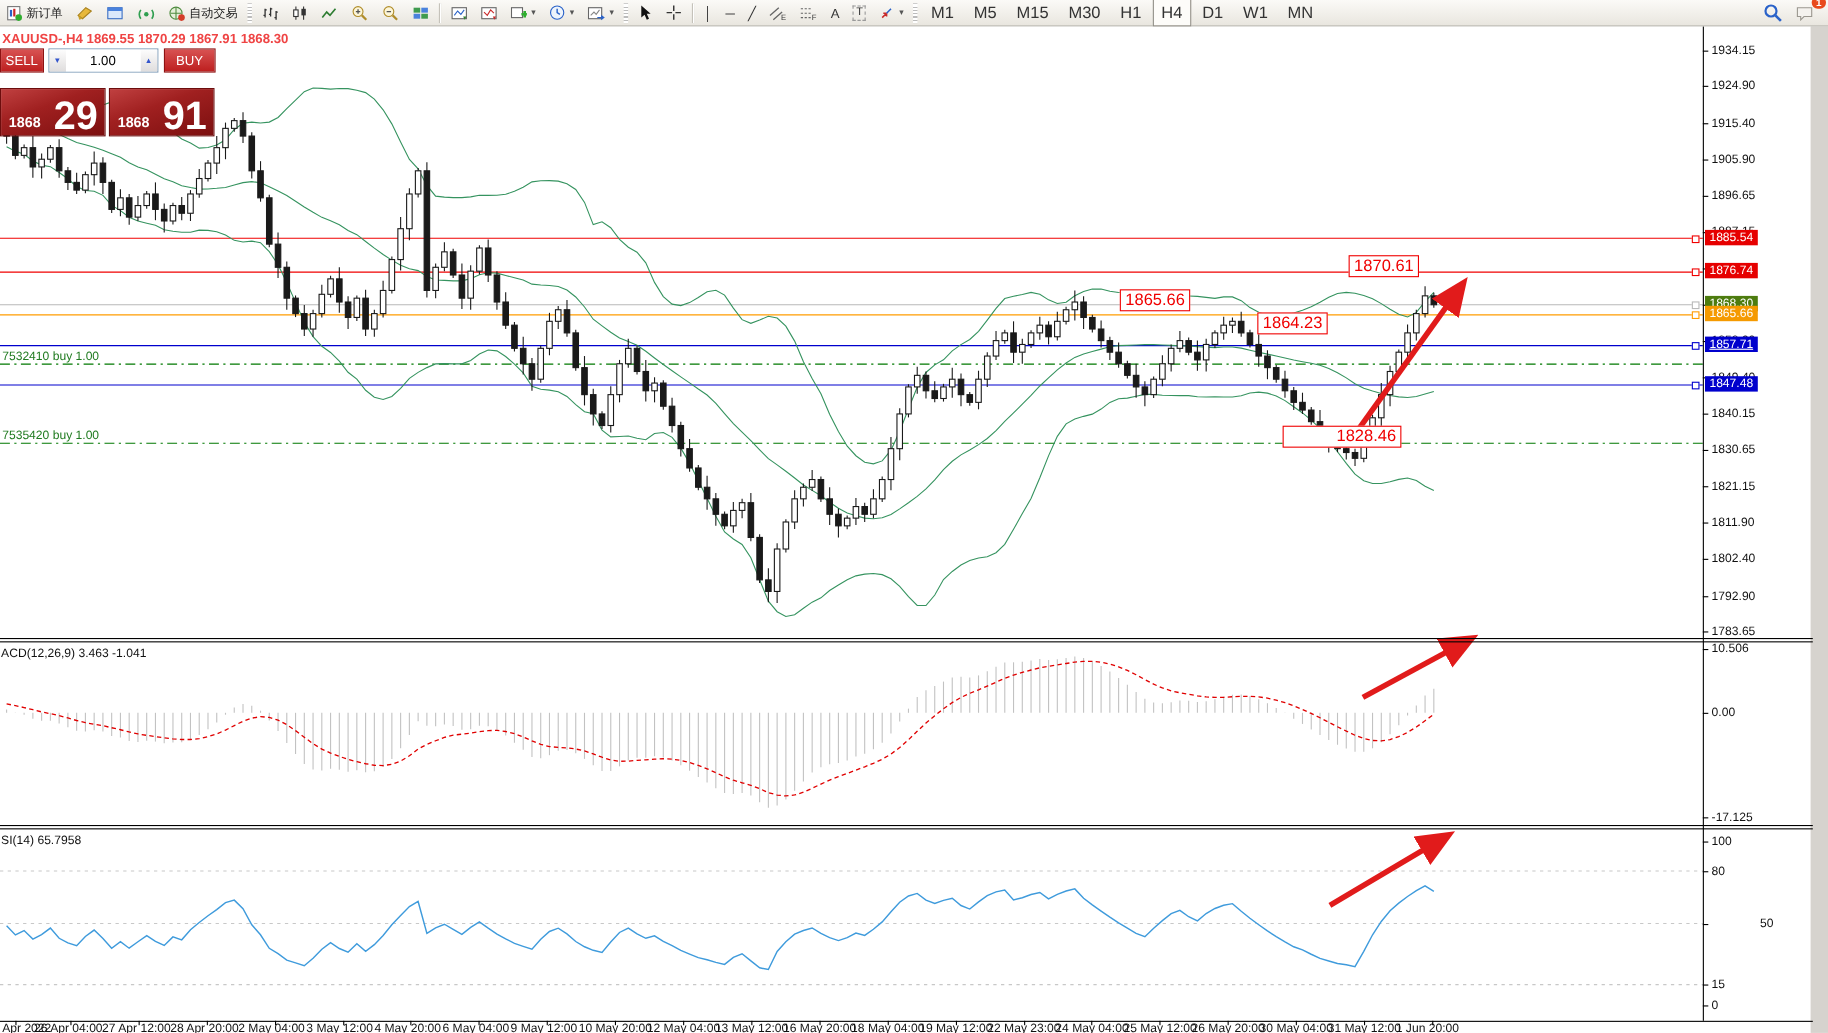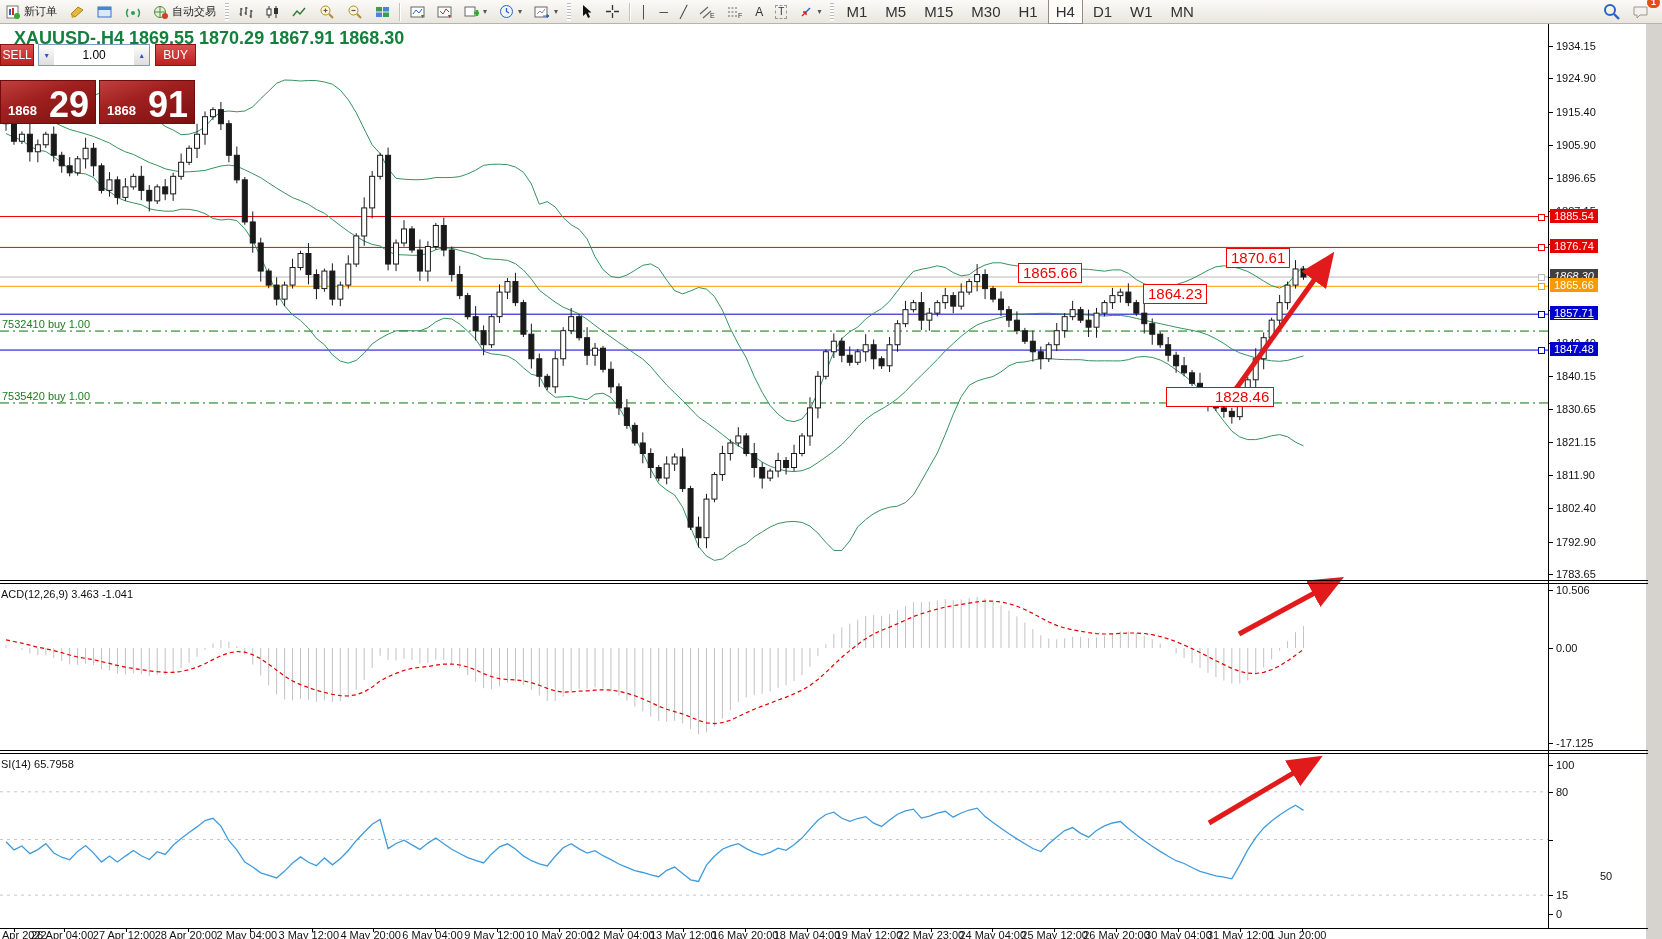--- a/index.html
+++ b/index.html
@@ -14,21 +14,21 @@
   .grip{width:4px;height:18px;margin:0 3px;background:repeating-linear-gradient(#bbb 0 1px,#fff 1px 3px);}
   .glyph{font-size:12px;line-height:12px;color:#333;}
   .caret{font-size:8px;color:#555;margin-left:1px;}
   .tf{padding:3px 7px;margin:0 1px;border:1px solid transparent;font-size:15px;color:#333;}
   .tf.active{background:#fdfcf9;border:1px solid #908d85;}
   .right-tools{margin-left:auto;display:inline-flex;align-items:center;margin-right:6px;}
   .badge{position:absolute;right:-6px;top:-5px;background:#e8491d;color:#fff;border-radius:8px;
     font-size:9px;font-weight:bold;padding:0 4px;line-height:11px;}
   .ic{display:inline-block;vertical-align:middle;}
   
-  #chart-title{position:absolute;left:14px;top:28px;z-index:4;font-size:18px;font-weight:bold;color:#15803d;}
+  #chart-title{position:absolute;left:2px;top:28px;z-index:4;font-size:12px;font-weight:bold;color:#ef4444;}
   .pane-sep{position:absolute;left:0;width:1648px;height:1px;background:#000;z-index:3;}
   #axis-border{position:absolute;top:24px;width:1px;background:#000;z-index:3;}
   #bottom-border{position:absolute;left:0;top:928px;width:1648px;height:1px;background:#000;z-index:3;}
   #right-margin{position:absolute;top:24px;right:0;width:16px;height:915px;background:#d6d3ce;z-index:2;}
   .ytick{position:absolute;left:1556px;font-size:11px;color:#111;z-index:2;white-space:nowrap;}
   .ytickmark{position:absolute;left:1548px;width:5px;height:1px;background:#000;z-index:2;}
   .chip{position:absolute;left:1550px;z-index:3;color:#fff;font-size:11px;padding:1px 4px;white-space:nowrap;}
   .sq{position:absolute;width:5px;height:5px;background:#fff;z-index:3;}
   .callout{position:absolute;z-index:4;border:1px solid #f00000;color:#f00000;background:#fff;
     font-size:15px;padding:0 4px;line-height:18px;}
@@ -39,21 +39,21 @@
   
   #trade{position:absolute;left:0;top:44px;z-index:5;width:196px;}
   #trade .row1{display:flex;height:22px;border-radius:11px;}
   .tradebtn{background:linear-gradient(#d85252,#bd1f1f);border:1px solid #8e1212;color:#fff;
     font-size:12px;display:flex;align-items:center;justify-content:center;}
   #sell-btn{width:38px;}
   #buy-btn{width:46px;margin-left:5px;}
   #vol-group{display:flex;margin-left:4px;border:1px solid #7f9db9;background:#fff;height:20px;}
   .spin{width:15px;background:linear-gradient(#fdfdfd,#dfdddd);border:0;font-size:7px;color:#3355cc;
     display:flex;align-items:center;justify-content:center;}
-  #vol-input{width:80px;border:0;text-align:center;font-size:12px;color:#000;outline:none;padding:0;}
+  #vol-input{width:68px;border:0;text-align:center;font-size:12px;color:#000;outline:none;padding:0;}
   .price-panel{background:linear-gradient(160deg,#c04040 0%,#a02020 40%,#7c0f0f 100%);
     border:1px solid #6d0d0d;color:#fff;width:94px;height:42px;position:relative;}
   .price-small{position:absolute;left:7px;bottom:5px;font-size:13px;font-weight:bold;}
   .price-big{position:absolute;right:6px;bottom:-2px;font-size:36px;font-weight:bold;line-height:40px;}
   #trade .row2{display:flex;gap:3px;margin-top:14px;}
   svg text{font-family:"Liberation Sans",sans-serif;}
 </style>
 </head>
 <body>
 
@@ -836,39 +836,39 @@
       <div class="ytick" style="top: 502.219px;">1802.40</div>
       <div class="ytickmark" style="top: 541.547px;"></div>
       <div class="ytick" style="top: 535.547px;">1792.90</div>
       <div class="ytickmark" style="top: 573.999px;"></div>
       <div class="ytick" style="top: 567.999px;">1783.65</div>
       <div class="sq" style="left: 1538px; top: 213.538px; border: 1px solid rgb(240, 0, 0);"></div>
       <div class="chip" style="top: 208.538px; background: rgb(230, 0, 0);">1885.54</div>
       <div class="sq" style="left: 1538px; top: 244.412px; border: 1px solid rgb(240, 0, 0);"></div>
       <div class="chip" style="top: 239.412px; background: rgb(230, 0, 0);">1876.74</div>
       <div class="sq" style="left: 1538px; top: 274.022px; border: 1px solid rgb(185, 185, 185);"></div>
-      <div class="chip" style="top: 269.022px; background: #404040; font-style: italic;">1868.30</div>
+      <div class="chip" style="top: 269.022px; background: #4d7c0f;">1868.30</div>
       <div class="sq" style="left: 1538px; top: 283.283px; border: 1px solid rgb(255, 156, 0);"></div>
       <div class="chip" style="top: 278.283px; background: rgb(245, 154, 0);">1865.66</div>
       <div class="sq" style="left: 1538px; top: 311.174px; border: 1px solid rgb(0, 0, 205);"></div>
       <div class="chip" style="top: 306.174px; background: rgb(0, 0, 205); text-decoration: underline;">1857.71</div>
       <div class="sq" style="left: 1538px; top: 347.064px; border: 1px solid rgb(0, 0, 205);"></div>
       <div class="chip" style="top: 342.064px; background: rgb(0, 0, 205);">1847.48</div>
       <div class="ytickmark" style="top: 590.217px;"></div>
       <div class="ytick" style="top: 584.217px;">10.506</div>
       <div class="ytickmark" style="top: 648px;"></div>
       <div class="ytick" style="top: 642px;">0.00</div>
       <div class="ytickmark" style="top: 742.809px;"></div>
       <div class="ytick" style="top: 736.809px;">-17.125</div>
       <div class="ytickmark" style="top: 764.77px;"></div>
       <div class="ytick" style="top: 758.77px;">100</div>
       <div class="ytickmark" style="top: 791.8px;"></div>
       <div class="ytick" style="top: 785.8px;">80</div>
       <div class="ytickmark" style="top: 839.5px;"></div>
-      <div class="ytick" style="top: 870px; padding-left: 44px;">50</div>
+      <div class="ytick" style="top: 834px; padding-left: 44px;">50</div>
       <div class="ytickmark" style="top: 895.15px;"></div>
       <div class="ytick" style="top: 889.15px; text-align: center;">15</div>
       <div class="ytickmark" style="top: 914.23px;"></div>
       <div class="ytick" style="top: 908.23px;">0</div>
       <div class="xlabel" style="left: 2px;">Apr 2022</div>
       <div class="xtick" style="left: 14px;"></div>
       <div class="xlabel" style="left: 30.9px;">26 Apr 04:00</div>
       <div class="xtick" style="left: 63.9px;"></div>
       <div class="xlabel" style="left: 92.8px;">27 Apr 12:00</div>
       <div class="xtick" style="left: 125.8px;"></div>
@@ -905,18 +905,18 @@
       <div class="xlabel" style="left: 1083.2px;">26 May 20:00</div>
       <div class="xtick" style="left: 1116.2px;"></div>
       <div class="xlabel" style="left: 1145.1px;">30 May 04:00</div>
       <div class="xtick" style="left: 1178.1px;"></div>
       <div class="xlabel" style="left: 1207px;">31 May 12:00</div>
       <div class="xtick" style="left: 1240px;"></div>
       <div class="xlabel" style="left: 1268.9px;">1 Jun 20:00</div>
       <div class="xtick" style="left: 1301.9px;"></div>
       <div class="callout" style="left: 1018px; top: 263px;">1865.66</div>
       <div class="callout" style="left: 1143px; top: 284px;">1864.23</div>
-      <div class="callout" style="left: 1226px; top: 248px;">1870.61</div>
+      <div class="callout" style="left: 1226px; top: 232px;">1870.61</div>
       <div class="callout" style="left: 1166px; top: 387px; padding-left: 48px;">1828.46</div>
       <div class="order-label" style="left: 2px; top: 318.049px;">7532410 buy 1.00</div>
       <div class="order-label" style="left: 2px; top: 389.97px;">7535420 buy 1.00</div>
     </div>
 </div>
 
 </body></html>

